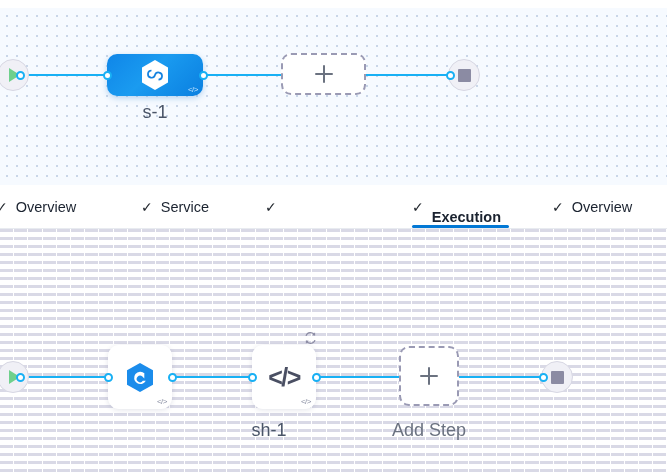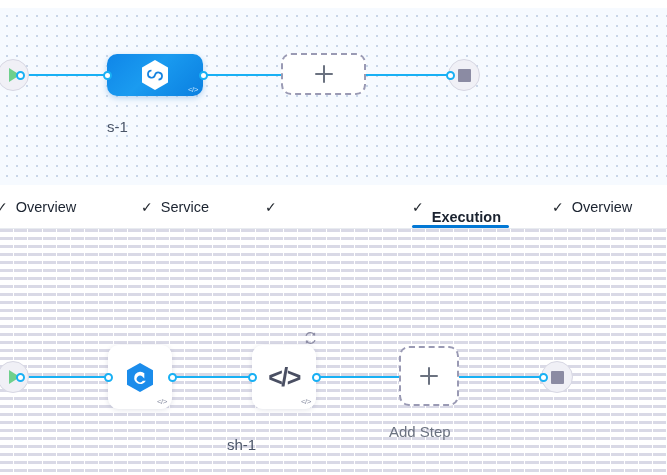--- a/index.html
+++ b/index.html
@@ -67,22 +67,22 @@
     display:flex;align-items:center;justify-content:center;
   }
   .play-tri{
     width:0;height:0;border-left:11px solid #6fd08c;
     border-top:7px solid transparent;border-bottom:7px solid transparent;
     margin-left:3px;
   }
   .stop-sq{width:13px;height:13px;background:#8b8ba3;border-radius:1px;}
 
   .node-label{
-    position:absolute;text-align:left;
-    font-size:15px;color:#4a5568;white-space:nowrap;margin-top:16px;
+    position:absolute;text-align:center;
+    font-size:18px;color:#4a5568;white-space:nowrap;
   }
   .ghost-label{color:#6b7280;}
 
   
   .stage-node{
     position:absolute;width:96px;height:42px;border-radius:10px;
     background:linear-gradient(135deg,#0f86e8 0%,#1a9bf0 45%,#0a7fe0 100%);
     box-shadow:0 2px 6px rgba(16,110,200,.28);
     display:flex;align-items:center;justify-content:center;
   }
@@ -222,21 +222,21 @@
           </svg>
         </span>
       </div>
       <div class="port" style="left:248px;top:144px;"></div>
       <div class="port" style="left:312px;top:144px;"></div>
       <div class="node-label" style="left:227px;top:191px;width:84px;">sh-1</div>
 
       <div class="add-box" style="left:399px;top:117px;width:60px;height:60px;">
         <span class="plus"></span>
       </div>
-      <div class="node-label ghost-label" style="left:389px;top:178px;width:80px;">Add Step</div>
+      <div class="node-label ghost-label" style="left:389px;top:191px;width:80px;">Add Step</div>
 
       <div class="endcap" style="left:541px;top:132px;">
         <div class="stop-sq"></div>
       </div>
       <div class="port" style="left:539px;top:144px;"></div>
     </div>
   </div>
 
 </div>
 

